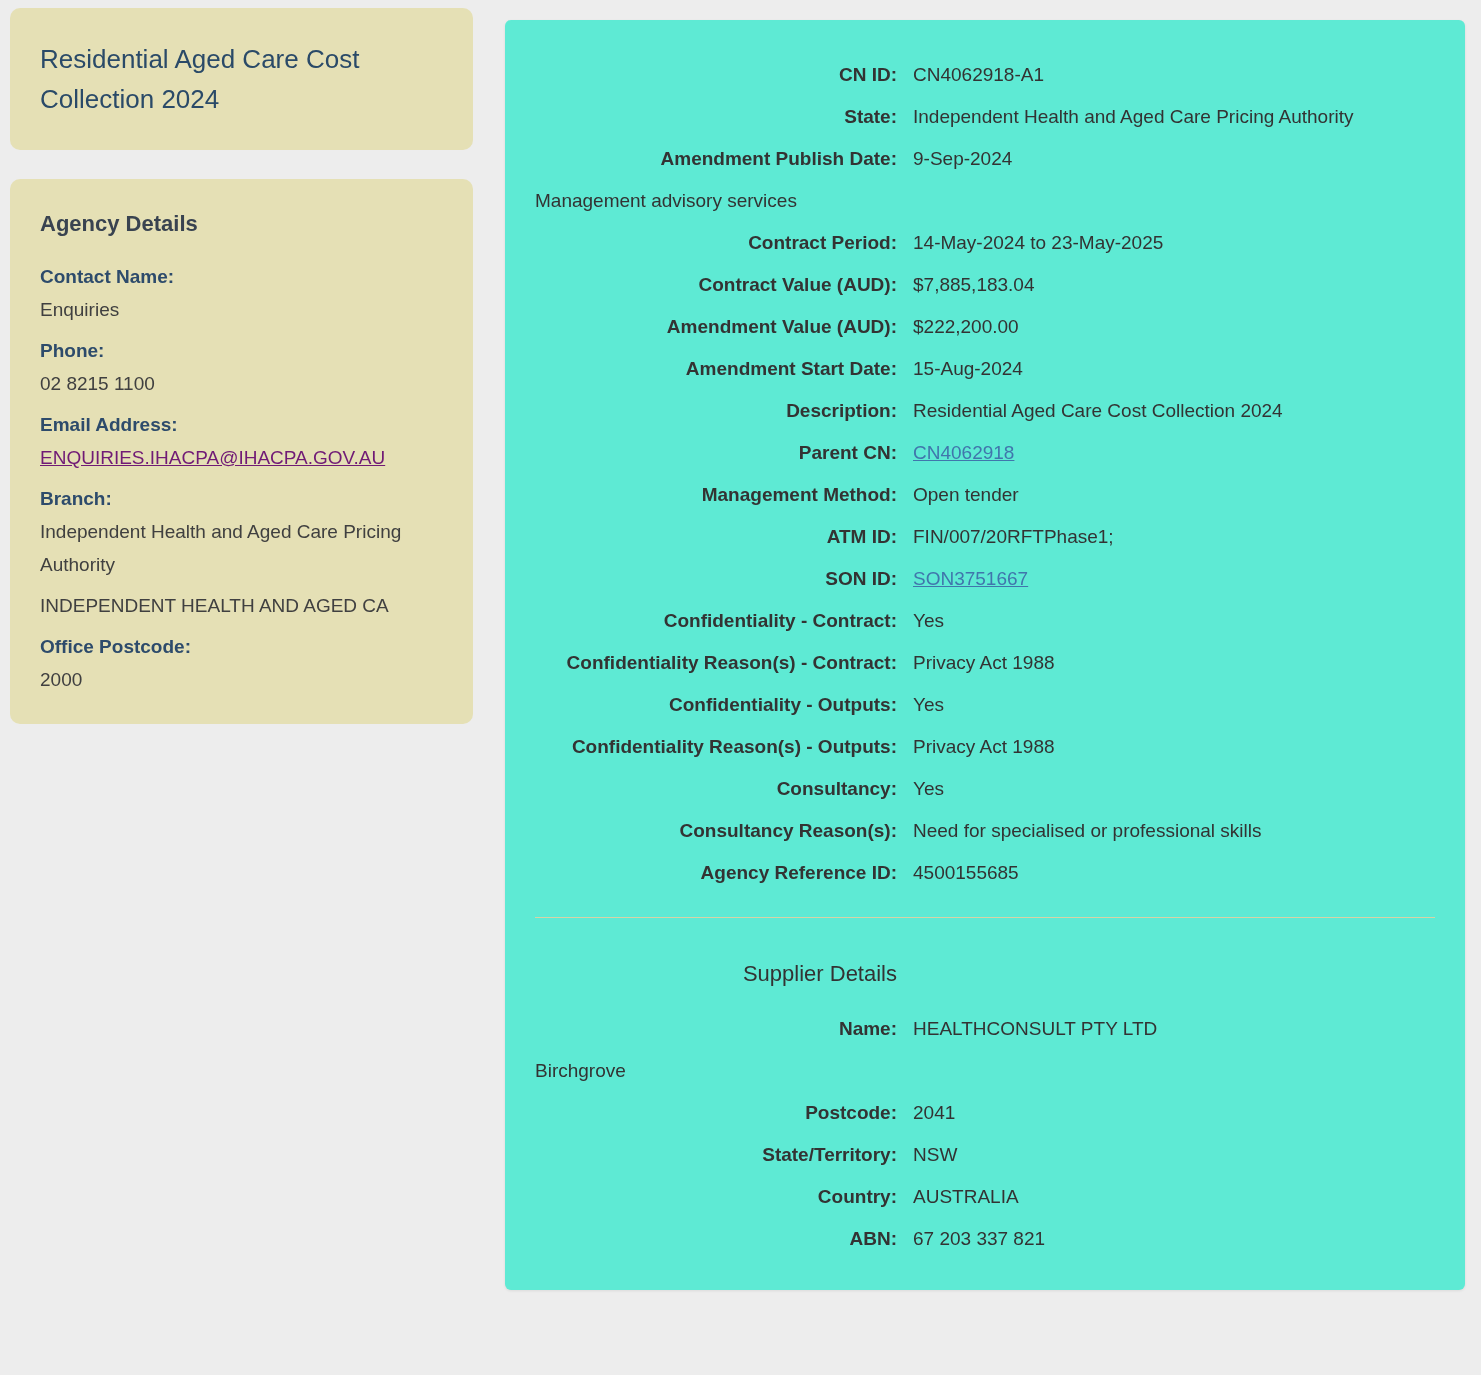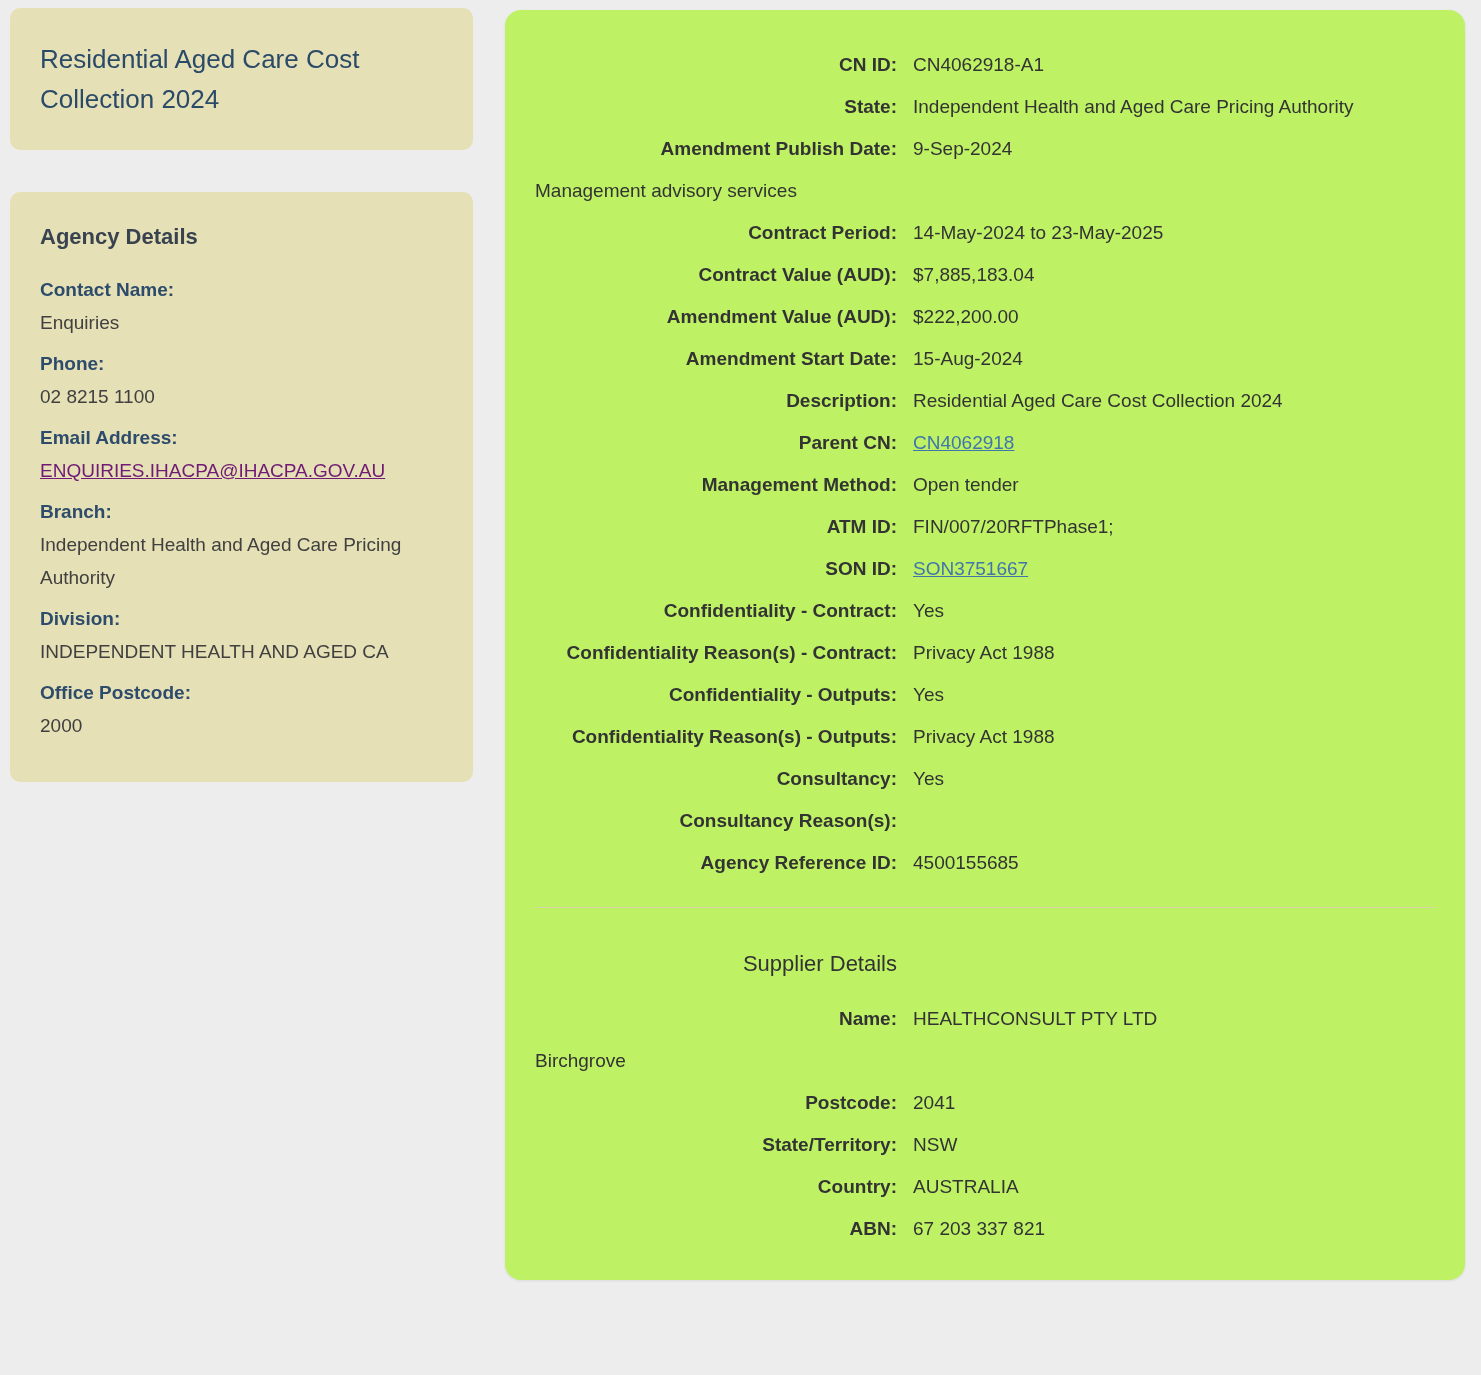--- a/index.html
+++ b/index.html
@@ -26,21 +26,21 @@
     border-radius: 10px;
   }
   .title-card { padding: 31px 30px; }
   .title-card h1 {
     margin: 0;
     font-size: 26px;
     line-height: 40px;
     font-weight: 400;
     color: #2a4a68;
   }
-  .agency-card { margin-top: 42px; padding: 30px 30px 40px; }
+  .agency-card { margin-top: 29px; padding: 30px 30px 28px; }
   .agency-card h2 {
     margin: 0 0 21px;
     font-size: 22px;
     line-height: 30px;
     font-weight: 700;
     color: #394350;
   }
   .item { margin-top: 8px; }
   .item:first-of-type { margin-top: 0; }
   .ilbl {
@@ -56,23 +56,23 @@
   .ival a {
     color: #701a75;
     text-decoration: underline;
     overflow-wrap: break-word;
   }
 
   
   .panel {
     width: 960px;
     flex: none;
-    margin-top: 2px;
-    background: #bef264;
-    border-radius: 16px;
+    margin-top: 12px;
+    background: #5eead4;
+    border-radius: 6px;
     box-shadow: 0 1px 3px rgba(0,0,0,0.08);
     padding: 38px 30px 26px;
   }
   .row {
     display: grid;
     grid-template-columns: 362px 1fr;
     column-gap: 16px;
     margin-bottom: 9px;
   }
   .lbl {
@@ -134,21 +134,20 @@
           <a href="#">ENQUIRIES.IHACPA@IHACPA.GOV.AU</a>
         </div>
       </div>
 
       <div class="item">
         <div class="ilbl">Branch:</div>
         <div class="ival">Independent Health and Aged Care Pricing Authority</div>
       </div>
 
       <div class="item">
-        <div class="ilbl">Division:</div>
         <div class="ival">INDEPENDENT HEALTH AND AGED CA</div>
       </div>
 
       <div class="item">
         <div class="ilbl">Office Postcode:</div>
         <div class="ival">2000</div>
       </div>
     </div>
   </aside>
 
@@ -220,20 +219,21 @@
         <div class="row">
           <div class="lbl">Confidentiality Reason(s) - Outputs:</div>
           <div class="val">Privacy Act 1988</div>
         </div>
         <div class="row">
           <div class="lbl">Consultancy:</div>
           <div class="val">Yes</div>
         </div>
         <div class="row">
           <div class="lbl">Consultancy Reason(s):</div>
+          <div class="val">Need for specialised or professional skills</div>
         </div>
         <div class="row">
           <div class="lbl">Agency Reference ID:</div>
           <div class="val">4500155685</div>
         </div>
       </div>
 
     <hr class="divider">
 
     <h2 class="supplier-heading">Supplier Details</h2>

